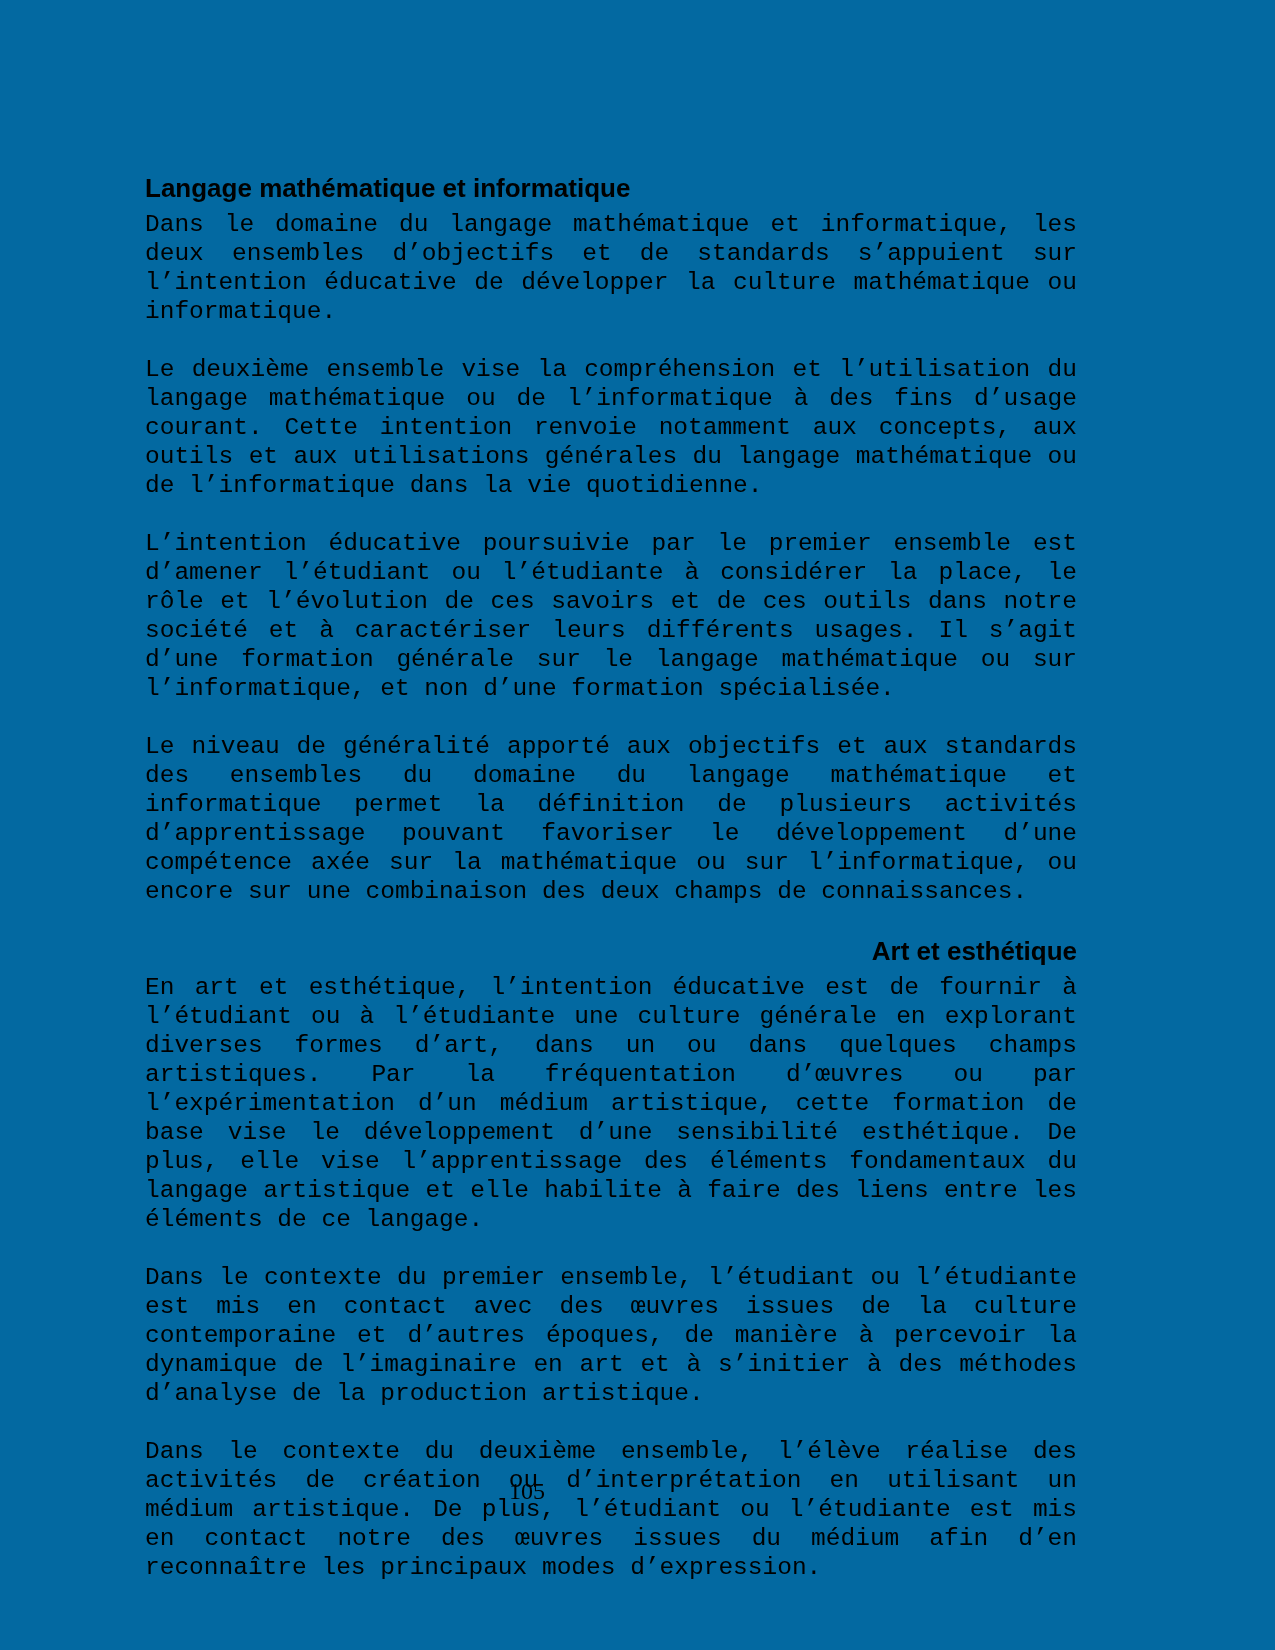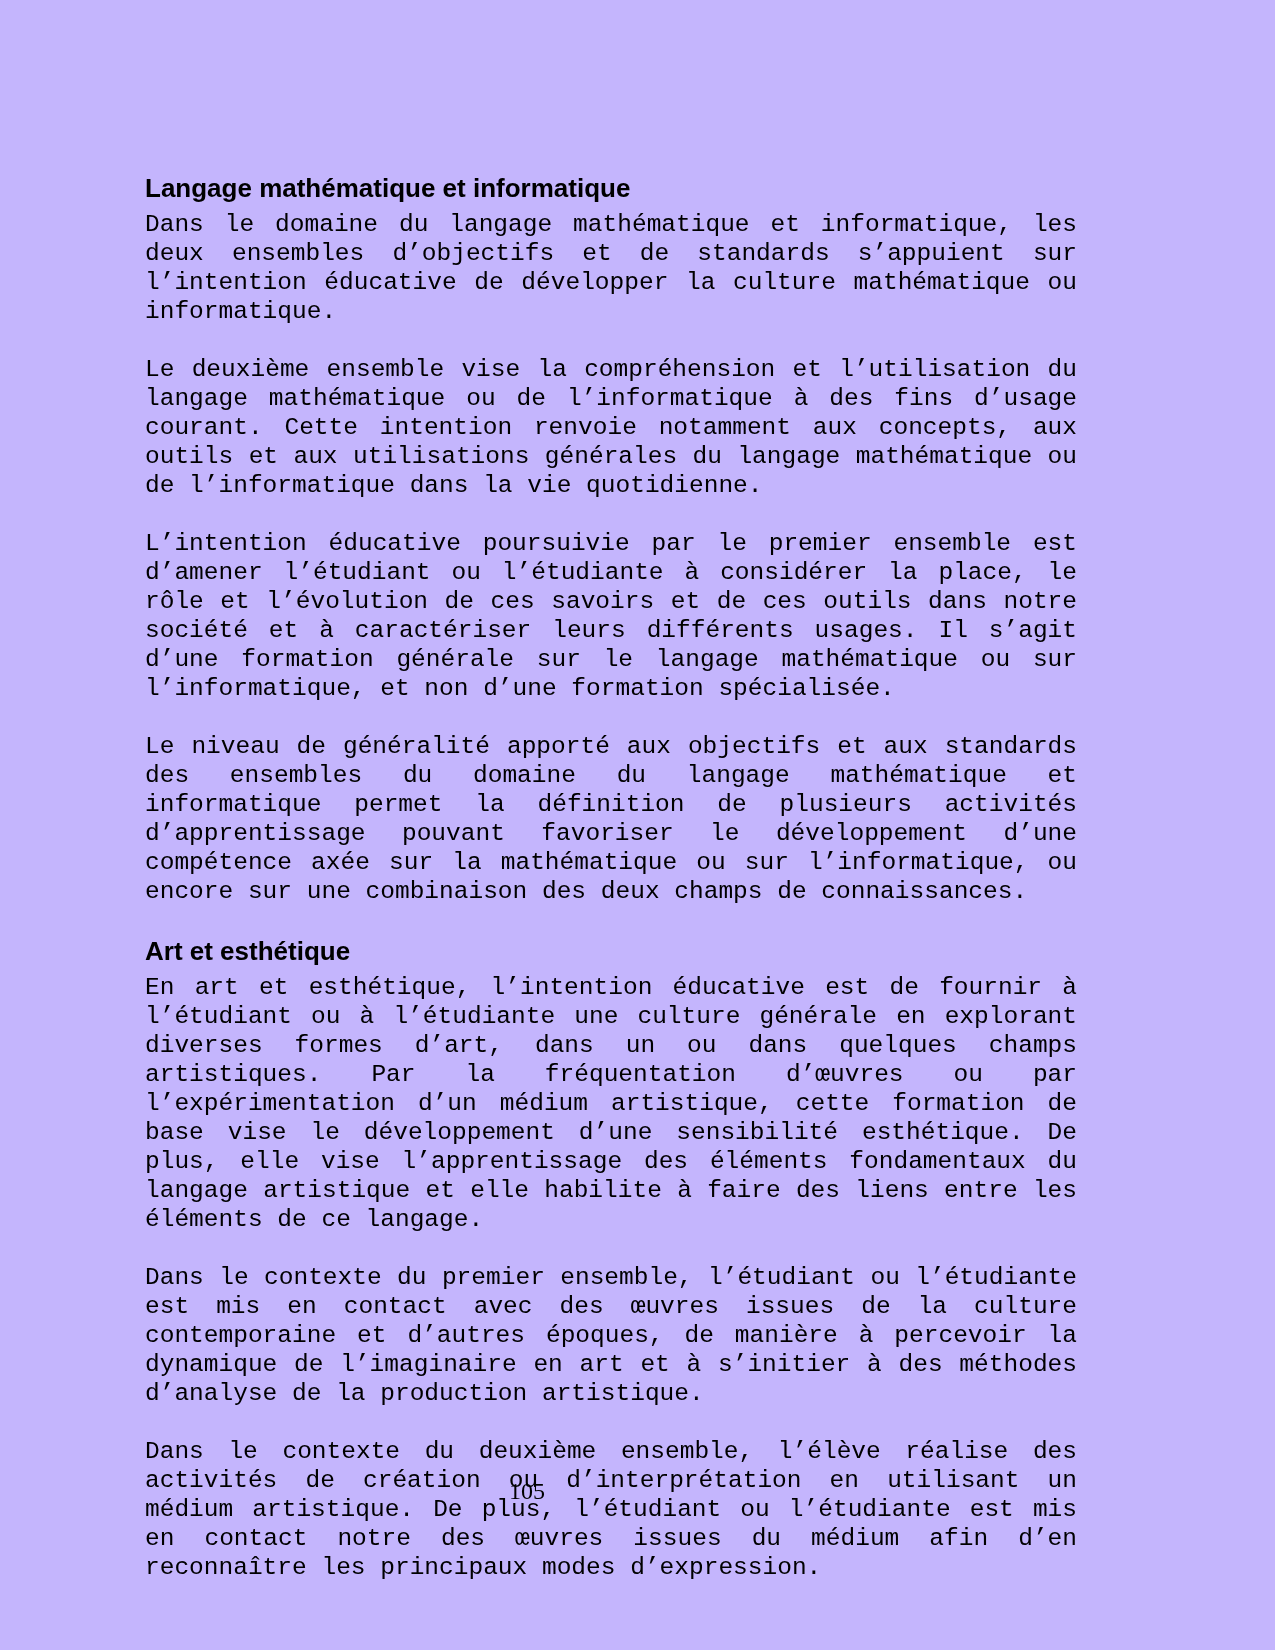--- a/index.html
+++ b/index.html
@@ -14,38 +14,39 @@
     color: #000000;
     font-family: "Liberation Serif", serif;
     overflow: hidden;
   }
   .page {
     position: absolute;
     left: 0;
     top: 0;
     width: 1275px;
     height: 1650px;
-    background: #c4b5fd;
+    background: #0369a1;
   }
   .content {
     position: absolute;
     left: 145px;
     top: 172px;
     width: 932px;
   }
   .section-heading {
     font-family: "Liberation Sans", sans-serif;
     font-weight: bold;
     font-size: 26px;
     line-height: 32px;
     margin: 0 0 6px 0;
     color: #000000;
   }
   .section + .section .section-heading {
     margin-top: 8px;
+    text-align: right;
   }
   .body-paragraph {
     font-family: Liberation Mono, monospace;
     font-size: 24.5px;
     line-height: 29px;
     text-align: justify;
     margin: 0 0 29px 0;
     color: #000000;
   }
   .page-number {

